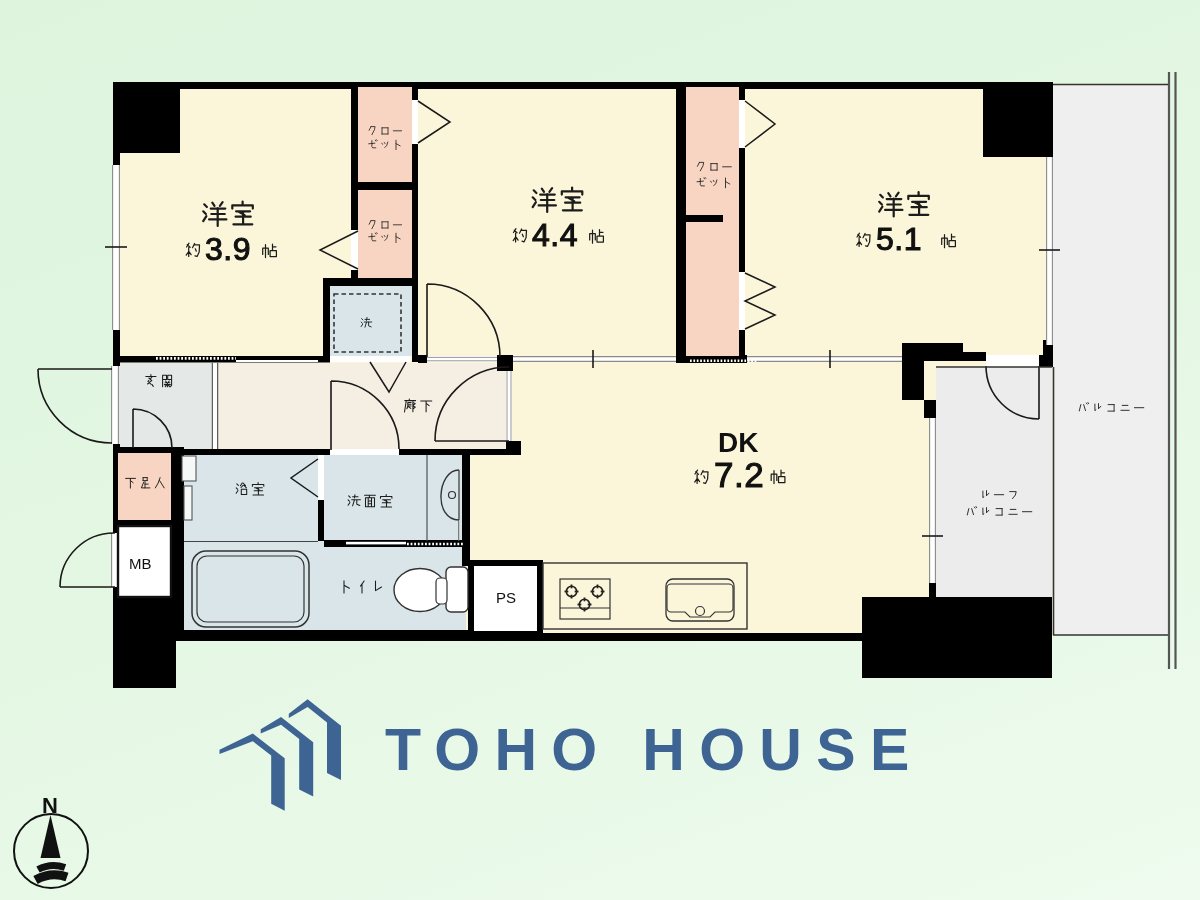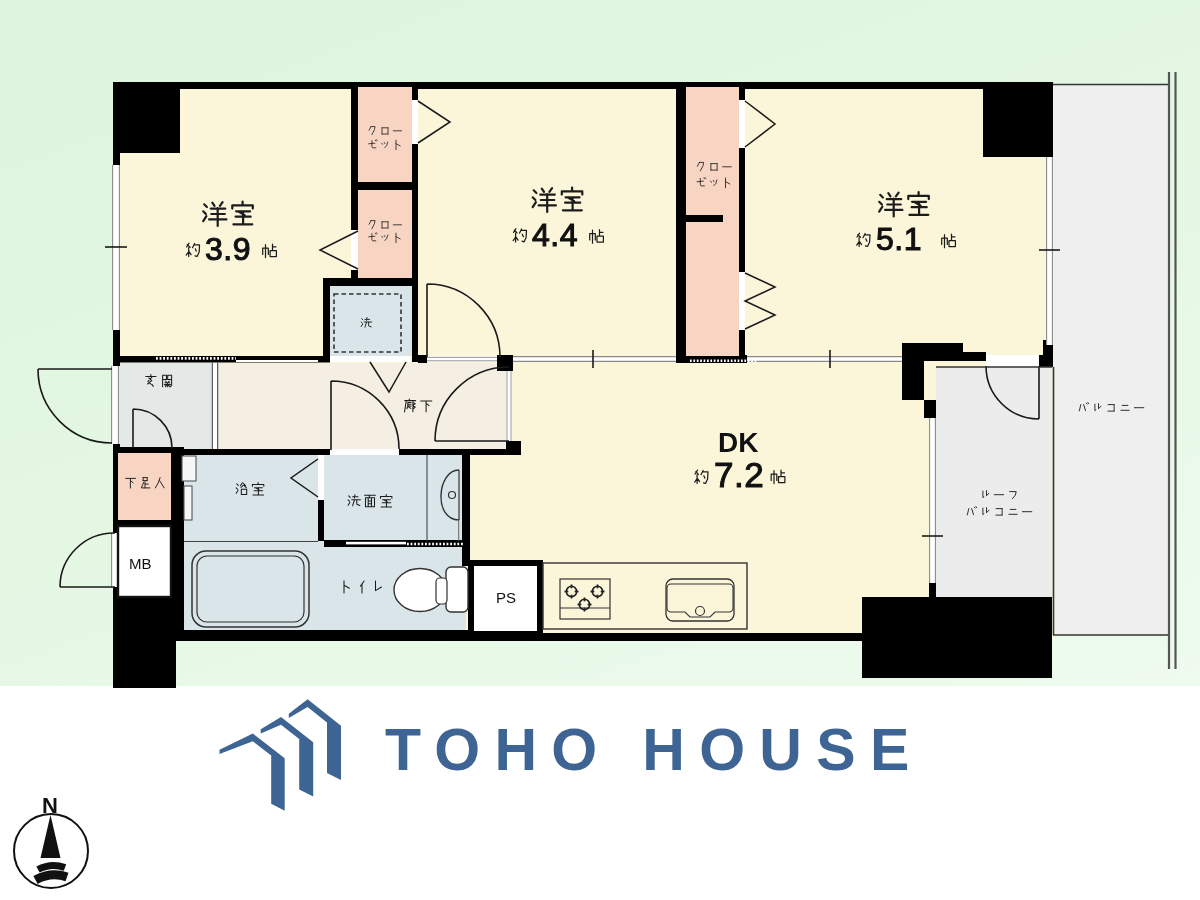--- a/index.html
+++ b/index.html
@@ -1,15 +1,15 @@
 <!DOCTYPE html>
 <html><head><meta charset="utf-8"><style>
 html,body{margin:0;padding:0;}
 body{width:1200px;height:900px;overflow:hidden;font-family:"Liberation Sans",sans-serif;}
-.bg{position:relative;width:1200px;height:686px;background:linear-gradient(160deg,#def4dd 0%,#e3f7e2 45%,#eefbee 100%);}
+.bg{position:relative;width:1200px;height:900px;background:linear-gradient(160deg,#def4dd 0%,#e3f7e2 45%,#eefbee 100%);}
 svg{position:absolute;left:0;top:0;}
 </style></head><body>
 <div class="bg">
 <svg width="1200" height="900" viewBox="0 0 1200 900">
 <rect x="113" y="82" width="940" height="559" fill="#fbf6da"></rect>
 <rect x="216" y="363" width="296" height="86" fill="#f4efe2"></rect>
 <rect x="113" y="363" width="103" height="86" fill="#e4e8e6"></rect>
 <rect x="176" y="449" width="290" height="183" fill="#d9e5e9"></rect>
 <rect x="1053" y="85" width="116" height="550" fill="#efefef"></rect>
 <rect x="936" y="367" width="116" height="230" fill="#ececec"></rect>

